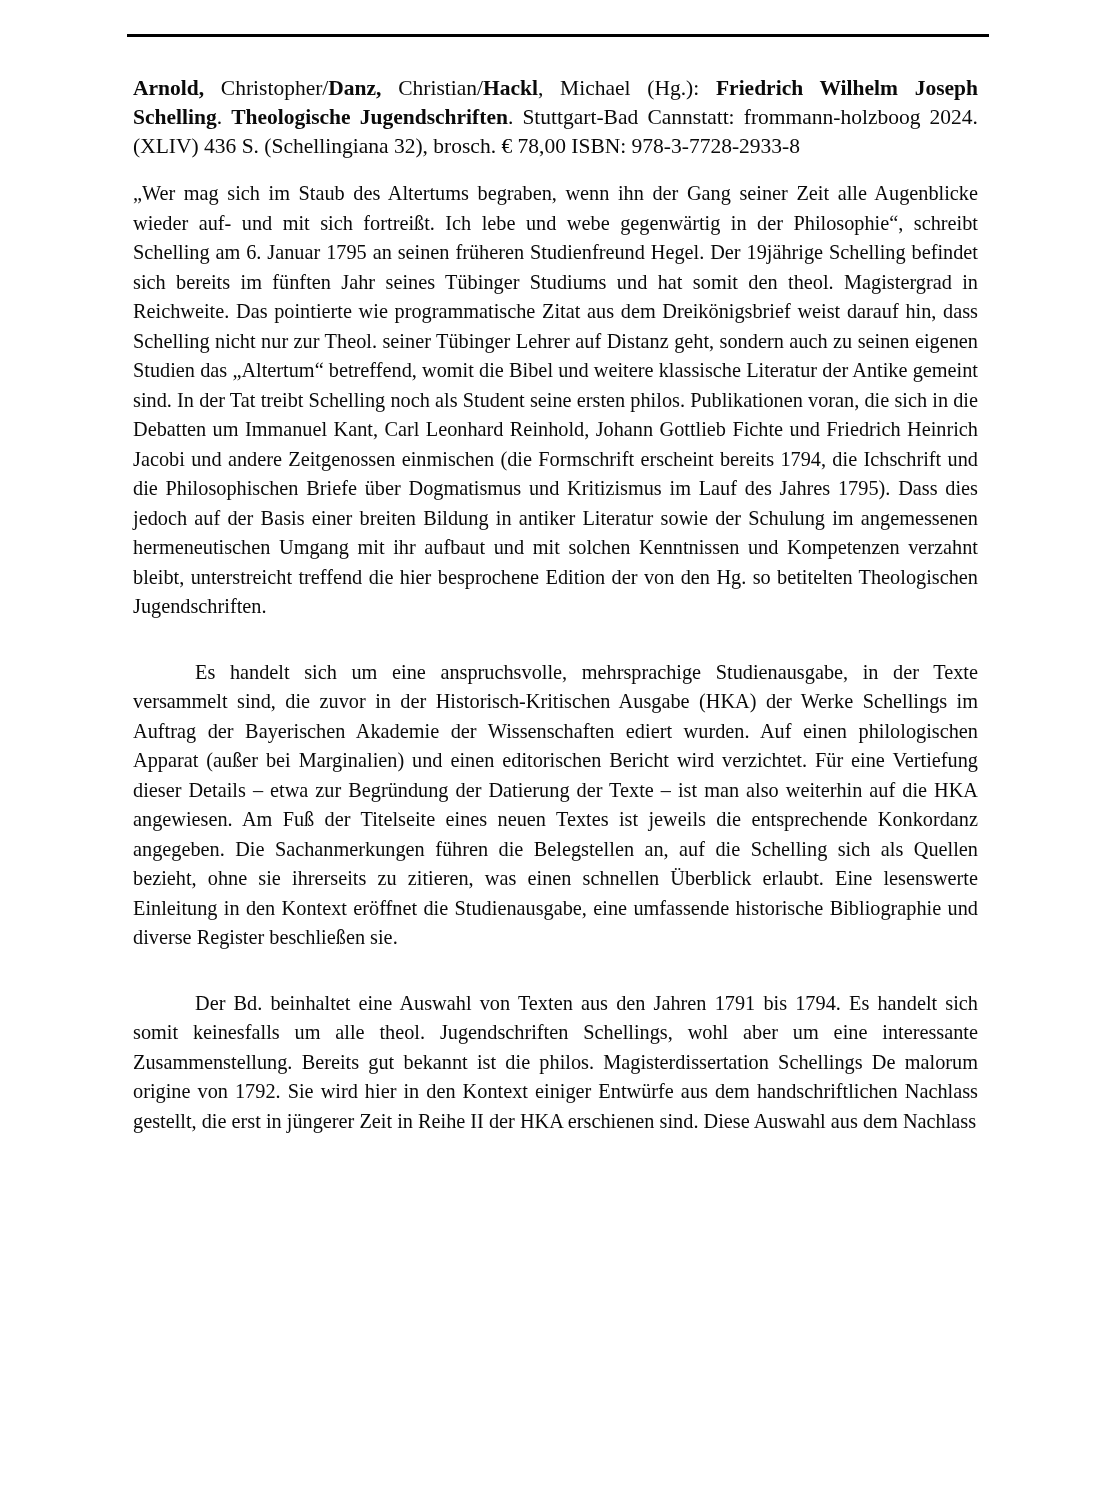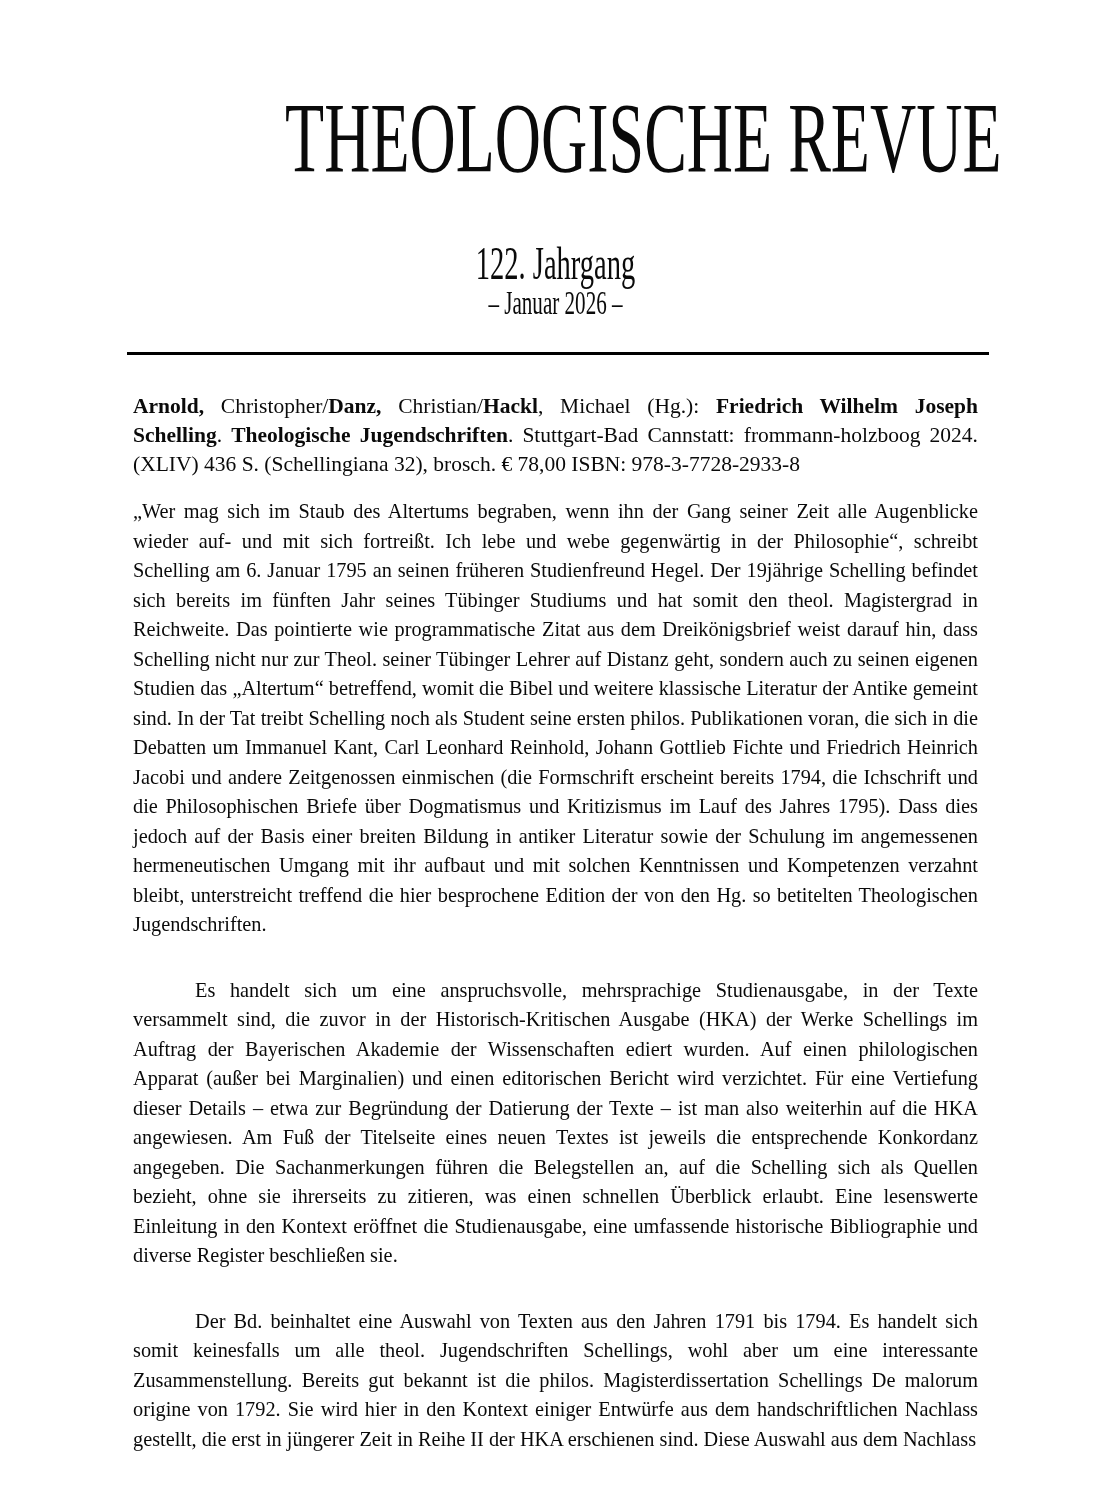--- a/index.html
+++ b/index.html
@@ -74,25 +74,20 @@
     margin-top: 36px;
   }
   .b { font-weight: bold; }
   .i { }
 </style>
 </head>
 <body>
 
 <div class="page">
 
-  <header class="masthead">
-    <h1 class="journal-title">THEOLOGISCHE REVUE</h1>
-    <div class="volume-line">122. Jahrgang</div>
-    <div class="issue-line">– Januar 2026 –</div>
-  </header>
 
   <hr class="rule">
 
   <article>
     <p class="citation"><span class="b">Arnold,</span><span> Christopher/</span><span class="b">Danz,</span><span> Christian/</span><span class="b">Hackl</span><span>, Michael (Hg.): </span><span class="b">Friedrich Wilhelm Joseph Schelling</span><span>. </span><span class="b">Theologische Jugendschriften</span><span>. Stuttgart-Bad Cannstatt: frommann-holzboog 2024. (XLIV) 436 S. (Schellingiana 32), brosch. € 78,00 ISBN: 978-3-7728-2933-8</span></p>
 
     <p class="body-para first"><span>„Wer mag sich im Staub des Altertums begraben, wenn ihn der Gang </span><span class="i">seiner</span><span> Zeit alle Augenblicke wieder auf- und mit sich fortreißt. Ich lebe und webe gegenwärtig in der Philosophie“, schreibt Schelling am 6. Januar 1795 an seinen früheren Studienfreund Hegel. Der 19jährige Schelling befindet sich bereits im fünften Jahr seines Tübinger Studiums und hat somit den theol. Magistergrad in Reichweite. Das pointierte wie programmatische Zitat aus dem Dreikönigsbrief weist darauf hin, dass Schelling nicht nur zur Theol. seiner Tübinger Lehrer auf Distanz geht, sondern auch zu seinen eigenen Studien das „Altertum“ betreffend, womit die Bibel und weitere klassische Literatur der Antike gemeint sind. In der Tat treibt Schelling noch als Student seine ersten philos. Publikationen voran, die sich in die Debatten um Immanuel Kant, Carl Leonhard Reinhold, Johann Gottlieb Fichte und Friedrich Heinrich Jacobi und andere Zeitgenossen einmischen (die </span><span class="i">Formschrift</span><span> erscheint bereits 1794, die </span><span class="i">Ichschrift</span><span> und die </span><span class="i">Philosophischen Briefe über Dogmatismus und Kritizismus</span><span> im Lauf des Jahres 1795). Dass dies jedoch auf der Basis einer breiten Bildung in antiker Literatur sowie der Schulung im angemessenen hermeneutischen Umgang mit ihr aufbaut und mit solchen Kenntnissen und Kompetenzen verzahnt bleibt, unterstreicht treffend die hier besprochene Edition der von den Hg. so betitelten </span><span class="i">Theologischen Jugendschriften.</span></p>
 
     <p class="body-para indent"><span>Es handelt sich um eine anspruchsvolle, mehrsprachige Studienausgabe, in der Texte versammelt sind, die zuvor in der </span><span class="i">Historisch-Kritischen Ausgabe</span><span> (HKA) der Werke Schellings im Auftrag der Bayerischen Akademie der Wissenschaften ediert wurden. Auf einen philologischen Apparat (außer bei Marginalien) und einen editorischen Bericht wird verzichtet. Für eine Vertiefung dieser Details – etwa zur Begründung der Datierung der Texte – ist man also weiterhin auf die HKA angewiesen. Am Fuß der Titelseite eines neuen Textes ist jeweils die entsprechende Konkordanz angegeben. Die Sachanmerkungen führen die Belegstellen an, auf die Schelling sich als Quellen bezieht, ohne sie ihrerseits zu zitieren, was einen schnellen Überblick erlaubt. Eine lesenswerte Einleitung in den Kontext eröffnet die Studienausgabe, eine umfassende historische Bibliographie und diverse Register beschließen sie.</span></p>
 

